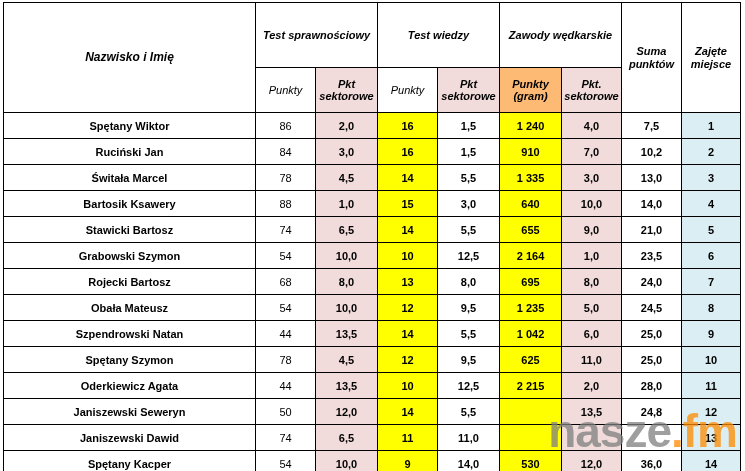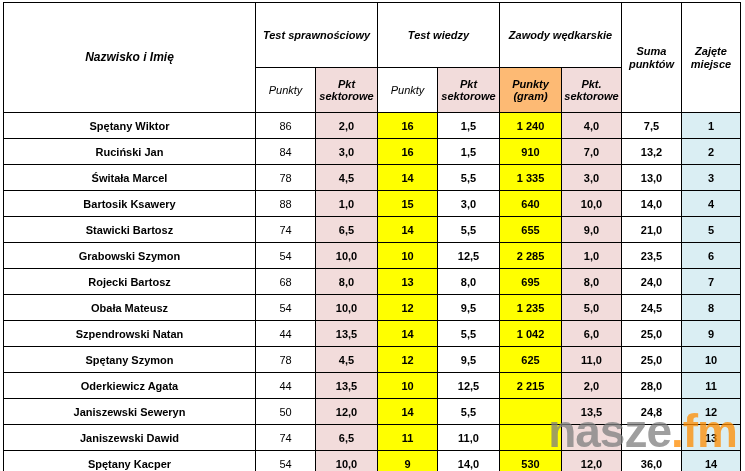--- a/index.html
+++ b/index.html
@@ -156,21 +156,21 @@
           <td class="place">1</td>
         </tr>
         <tr class="data">
           <td class="name">Ruciński Jan</td>
           <td class="num-plain fill-white">84</td>
           <td class="num fill-sp">3,0</td>
           <td class="num fill-yellow">16</td>
           <td class="num fill-white">1,5</td>
           <td class="num red fill-yellow">910</td>
           <td class="num fill-zw-sek">7,0</td>
-          <td class="num fill-white">13,2</td>
+          <td class="num fill-white">10,2</td>
           <td class="place">2</td>
         </tr>
         <tr class="data">
           <td class="name">Świtała Marcel</td>
           <td class="num-plain fill-white">78</td>
           <td class="num fill-sp">4,5</td>
           <td class="num fill-yellow">14</td>
           <td class="num fill-white">5,5</td>
           <td class="num red fill-yellow">1 335</td>
           <td class="num fill-zw-sek">3,0</td>
@@ -198,21 +198,21 @@
           <td class="num fill-zw-sek">9,0</td>
           <td class="num fill-white">21,0</td>
           <td class="place">5</td>
         </tr>
         <tr class="data">
           <td class="name">Grabowski Szymon</td>
           <td class="num-plain fill-white">54</td>
           <td class="num fill-sp">10,0</td>
           <td class="num fill-yellow">10</td>
           <td class="num fill-white">12,5</td>
-          <td class="num red fill-yellow">2 285</td>
+          <td class="num red fill-yellow">2 164</td>
           <td class="num fill-zw-sek">1,0</td>
           <td class="num fill-white">23,5</td>
           <td class="place">6</td>
         </tr>
         <tr class="data">
           <td class="name">Rojecki Bartosz</td>
           <td class="num-plain fill-white">68</td>
           <td class="num fill-sp">8,0</td>
           <td class="num fill-yellow">13</td>
           <td class="num fill-white">8,0</td>

